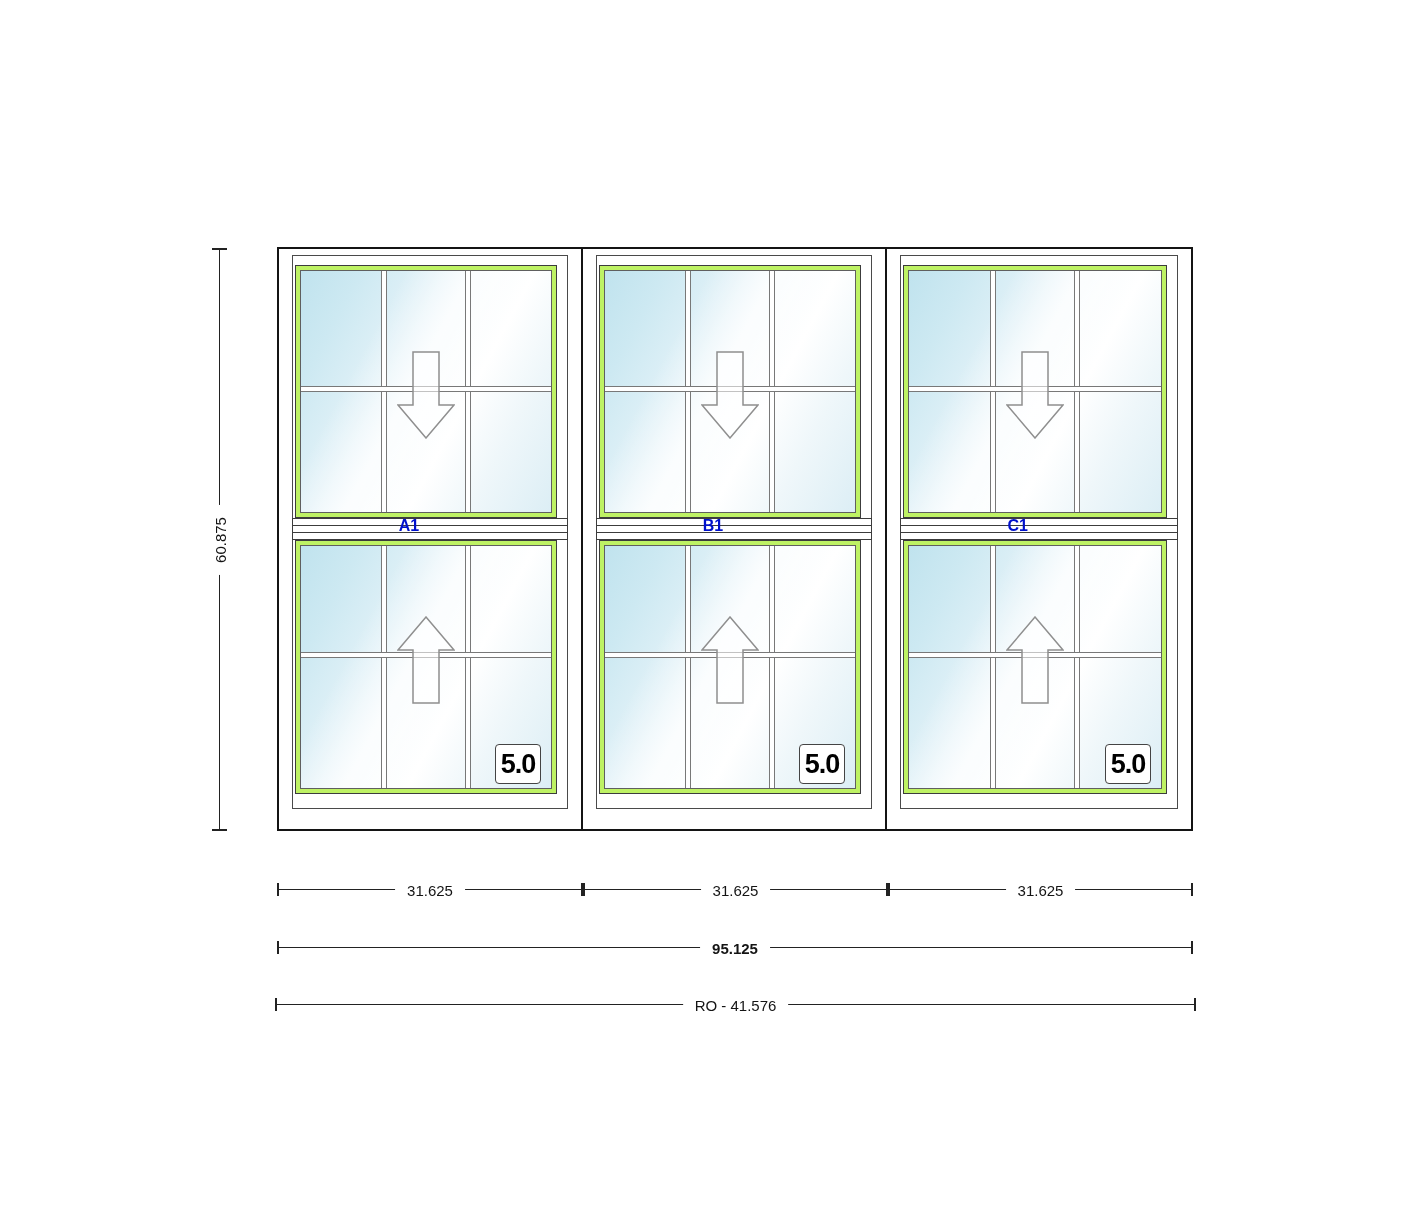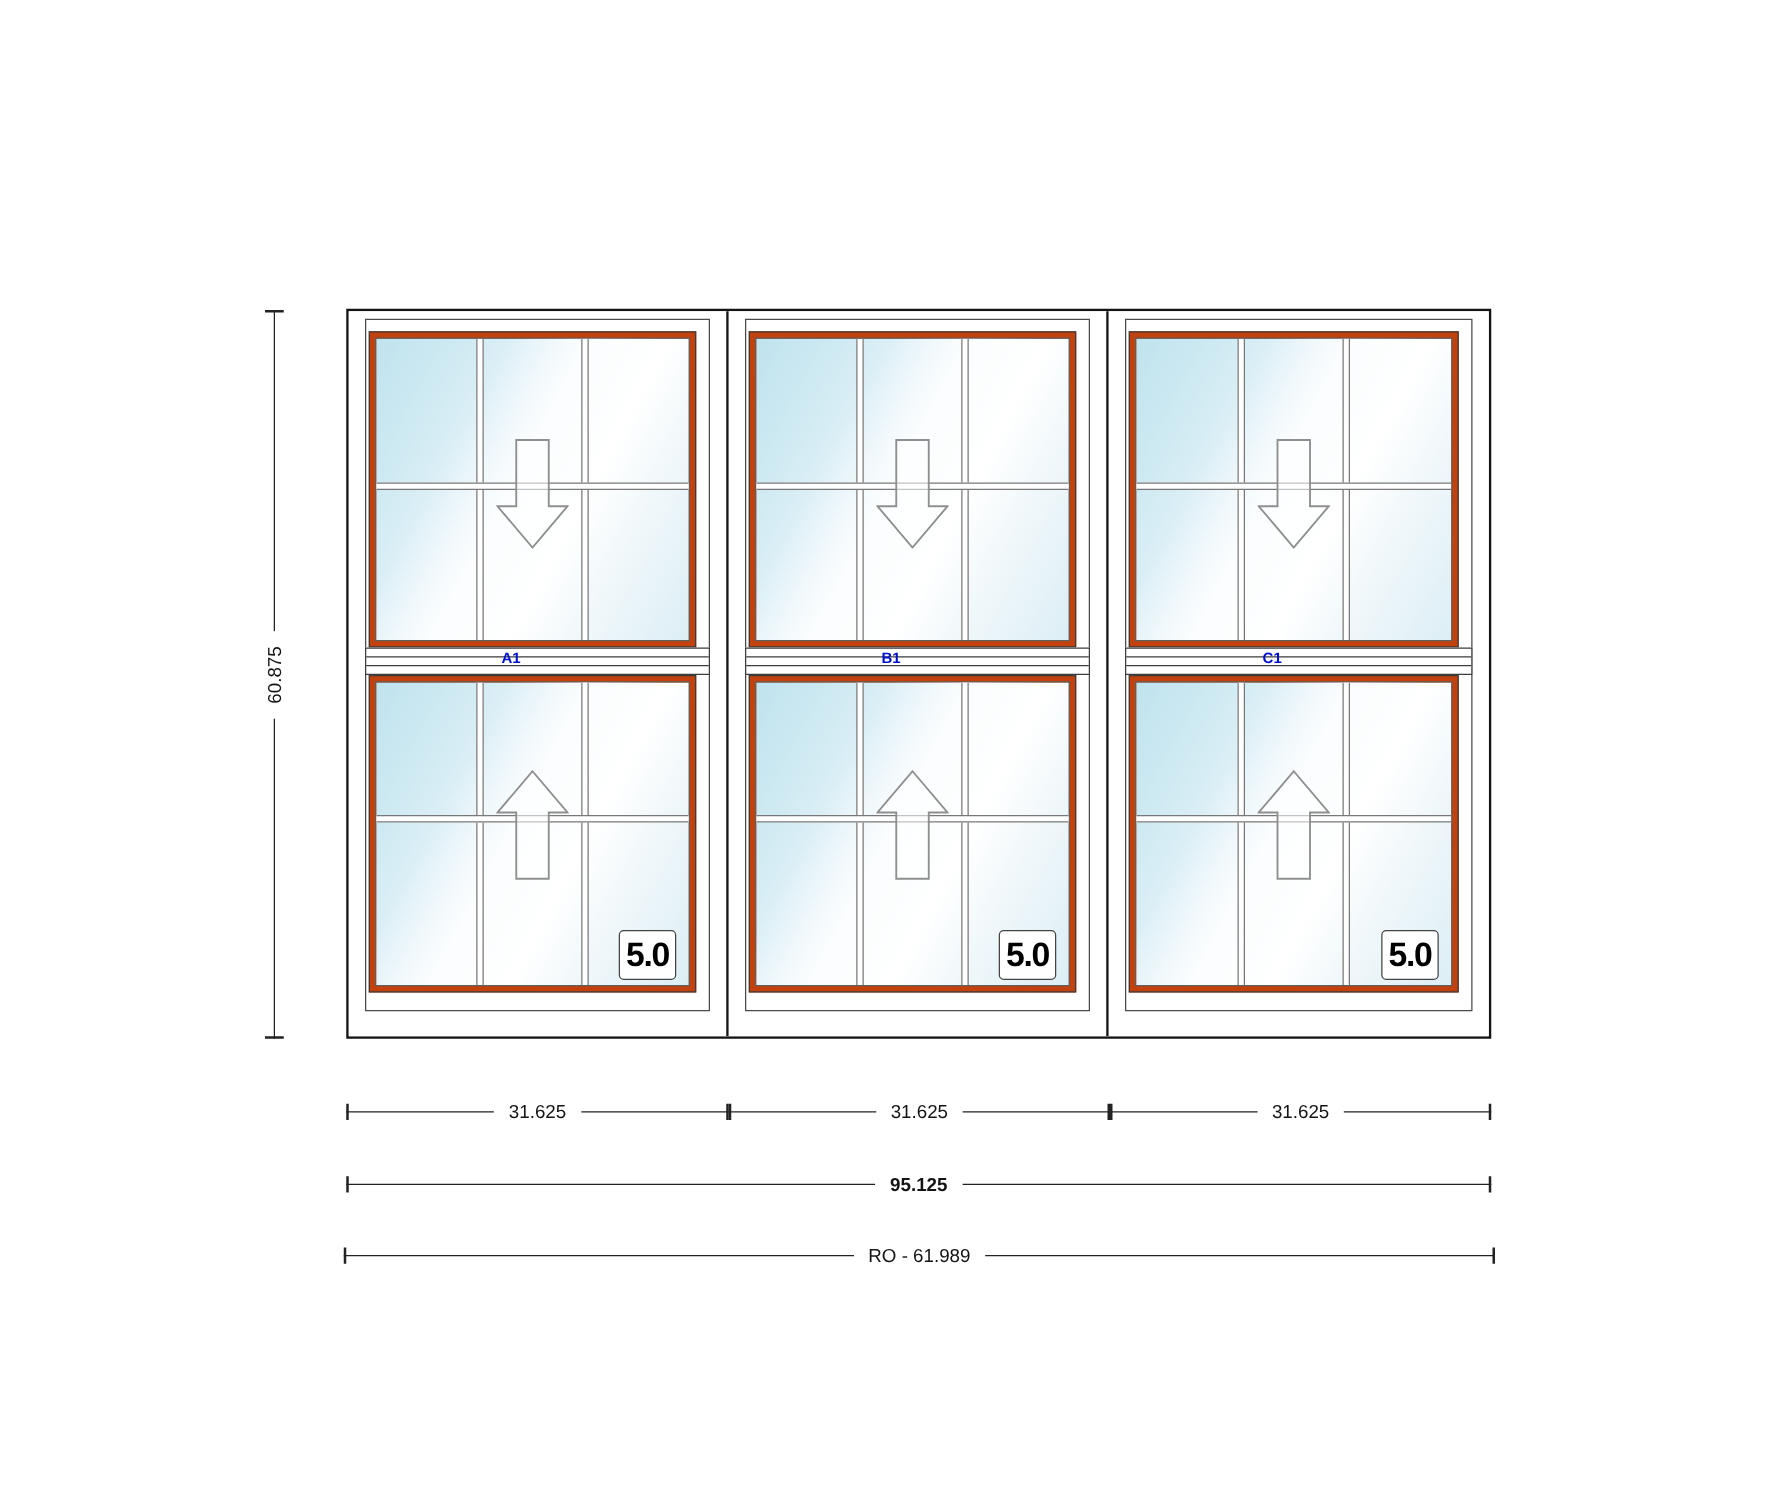--- a/index.html
+++ b/index.html
@@ -19,21 +19,21 @@
   .unit { position:relative; background:#fff; }
   .unit:not(:last-child){ border-right:2px solid #141414; }
 
   .frame-line {
     position:absolute; top:6px; left:13px; right:13px; bottom:20px;
     border:1px solid #4a4a4a; pointer-events:none;
   }
 
   .sash {
     position:absolute; left:16px; right:24px;
-    border:1px solid #3c3c3c; background:#c2410c;
+    border:1px solid #3c3c3c; background:#bef264;
   }
   .sash.upper { top:16px;  height:253px; }
   .sash.lower { top:291px; height:254px; }
 
   .glass {
     position:absolute; inset:4px; border:1px solid #5f5f5f; overflow:hidden;
     background:
       linear-gradient(118deg,
         #c0e3ee 0%, #cde9f2 16%, #e3f2f8 36%, #fafdfe 52%,
         #ffffff 62%, #eff7fa 78%, #dceef5 100%);
@@ -66,21 +66,21 @@
 
   .meet-rail {
     position:absolute; left:13px; right:13px; top:269px; height:22px;
     background:#fff; border:1px solid #3c3c3c; z-index:4;
   }
   .meet-rail .rl1 { position:absolute; left:0; right:0; top:6px;  border-top:1px solid #3c3c3c; }
   .meet-rail .rl2 { position:absolute; left:0; right:0; bottom:6px; border-top:1px solid #3c3c3c; }
 
   .unit-label {
     position:absolute; top:266px; left:43%; transform:translateX(-50%);
-    z-index:6; color:#0010cc; font-weight:bold; font-size:12px; line-height:22px;
+    z-index:6; color:#0010cc; font-weight:bold; font-size:16px; line-height:22px;
   }
 
   .badge {
     position:absolute; right:10px; bottom:4px; width:46px; height:40px;
     background:#fff; border:1px solid #444; border-radius:4px; z-index:5;
     display:flex; align-items:center; justify-content:center;
     font-weight:bold; font-size:27px; color:#000; letter-spacing:-1px;
   }
 
   
@@ -231,16 +231,16 @@
     <div class="dl"></div>
     <div class="tk l"></div>
     <div class="tk r"></div>
     <div class="dlabel">95.125</div>
   </div>
 
   <div class="dim-h" style="left:275px; top:998px; width:921px;">
     <div class="dl"></div>
     <div class="tk l"></div>
     <div class="tk r"></div>
-    <div class="dlabel">RO - 61.989</div>
+    <div class="dlabel">RO - 41.576</div>
   </div>
 
 </div>
 
 </body></html>

